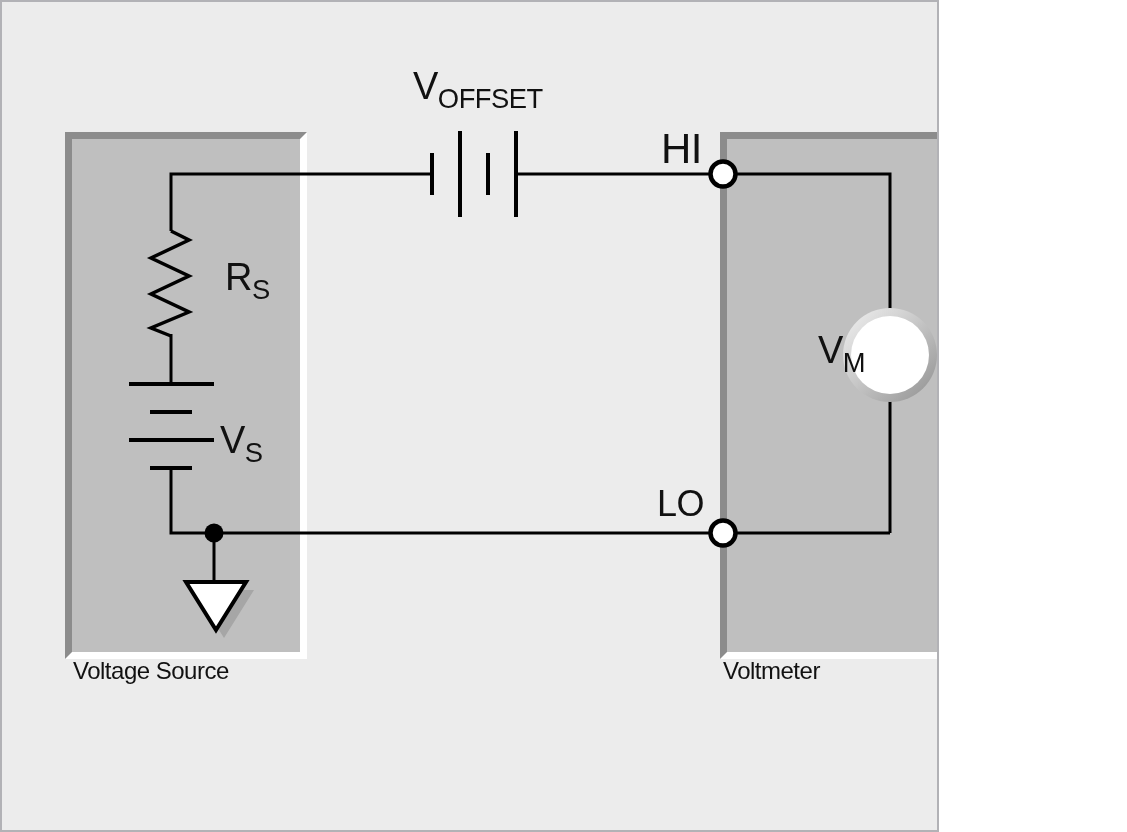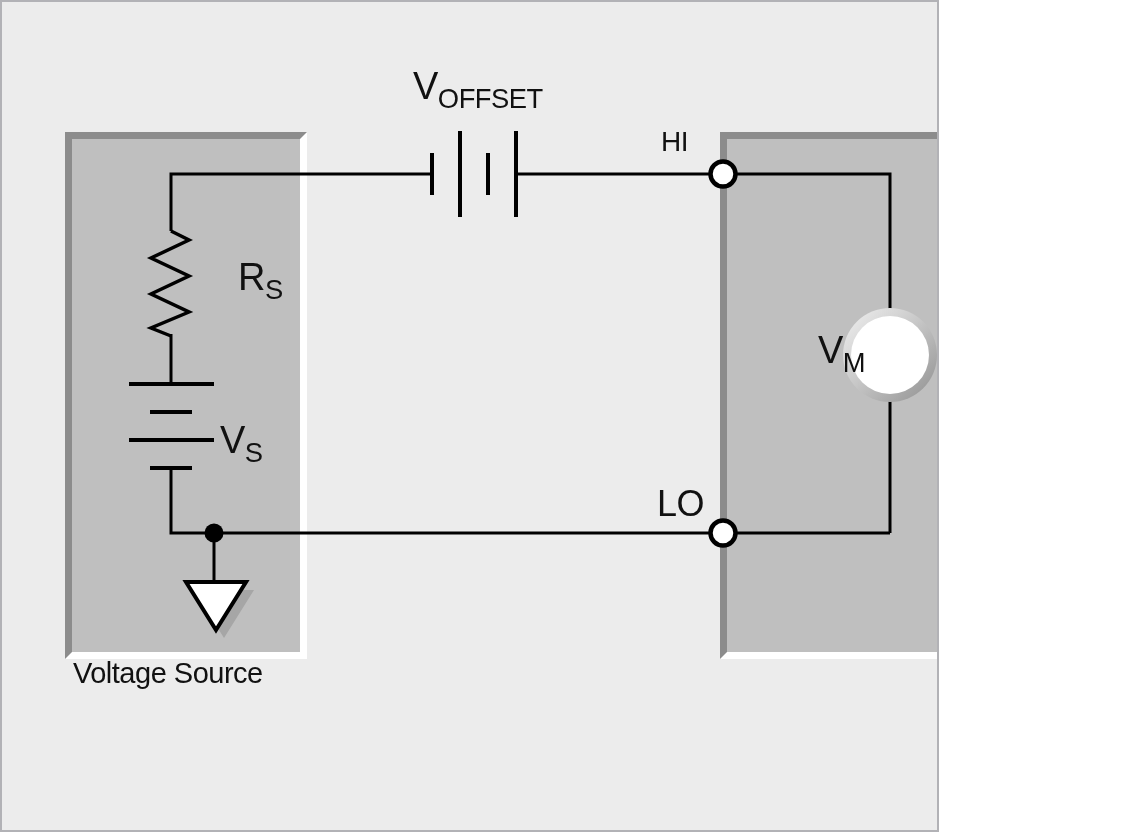--- a/index.html
+++ b/index.html
@@ -28,21 +28,21 @@
     position:absolute;
     font-size:38px;line-height:1;
     letter-spacing:-0.5px;
     white-space:nowrap;
   }
   .clabel sub, .formula sub{
     font-size:0.72em;line-height:1;
   }
   .caption{
     position:absolute;
-    font-size:29px;line-height:1;
+    font-size:24px;line-height:1;
     letter-spacing:-0.5px;
     white-space:nowrap;
   }
   .formula{
     position:absolute;
     font-size:38px;line-height:1;
     letter-spacing:-0.5px;
     white-space:nowrap;
   }
   .formula .op{margin:0 12px;}
@@ -99,33 +99,34 @@
     <circle cx="721" cy="531" r="12.5" fill="#fff" stroke="#000" stroke-width="4.5"></circle>
 
     <circle cx="888" cy="353" r="47" fill="url(#ringGrad)"></circle>
     <circle cx="888" cy="353" r="39" fill="#fff"></circle>
   </svg>
 
   <div class="clabel" style="left:411px;top:65px">
     <span>V</span><sub>OFFSET</sub>
   </div>
 
-  <div class="clabel" style="left:659px;top:126px;font-size:28px">HI</div>
+  <div class="clabel" style="left:659px;top:126px;font-size:42px">HI</div>
 
   <div class="clabel" style="left:655px;top:484px;font-size:36px">LO</div>
 
-  <div class="clabel" style="left:236px;top:256px">
+  <div class="clabel" style="left:223px;top:256px">
     <span>R</span><sub>S</sub>
   </div>
 
   <div class="clabel" style="left:218px;top:419px">
     <span>V</span><sub>S</sub>
   </div>
 
   <div class="clabel" style="left:816px;top:329px">
     <span>V</span><sub>M</sub>
   </div>
 
   <div class="caption" style="left:71px;top:657px">Voltage Source</div>
 
+  <div class="caption" style="left:721px;top:657px">Voltmeter</div>
 
 
 </div>
 
 </body></html>

